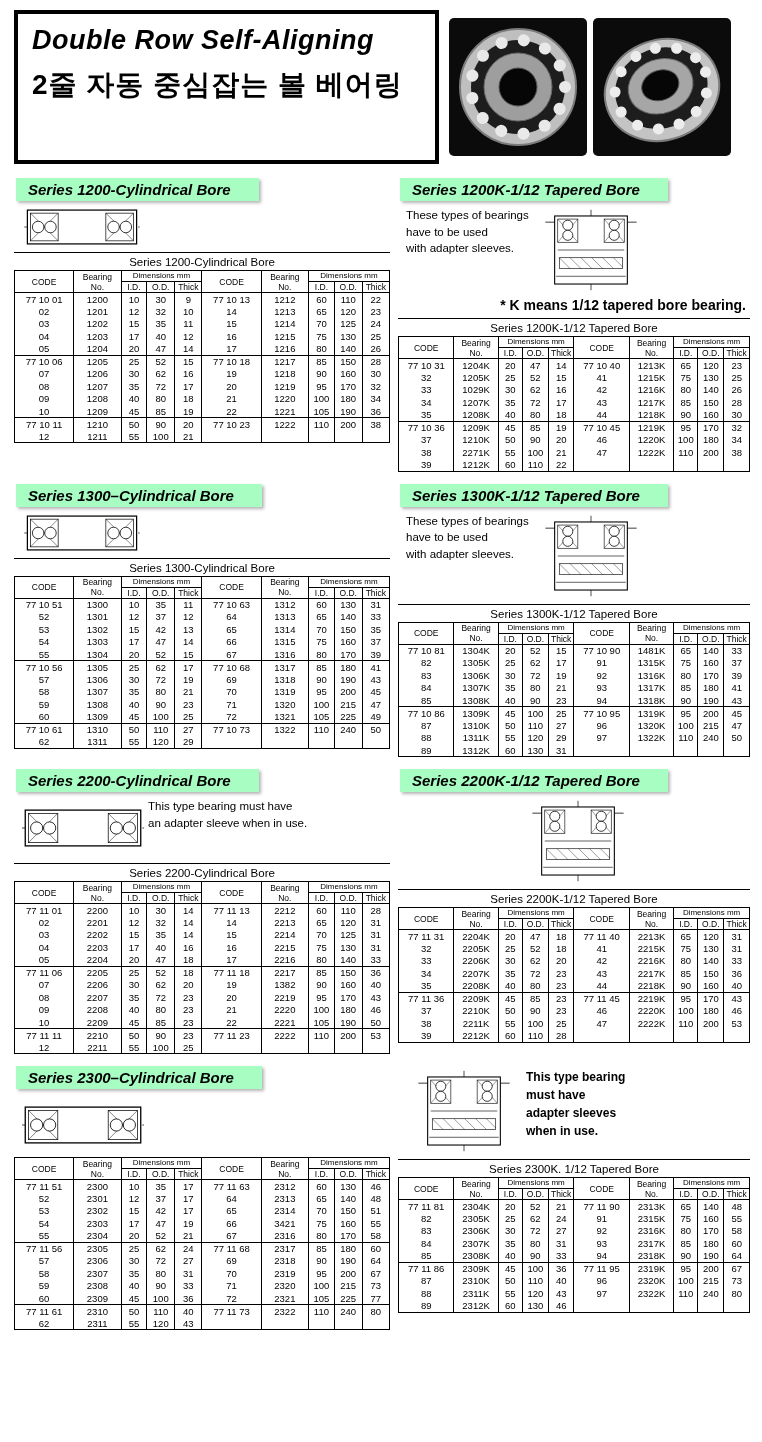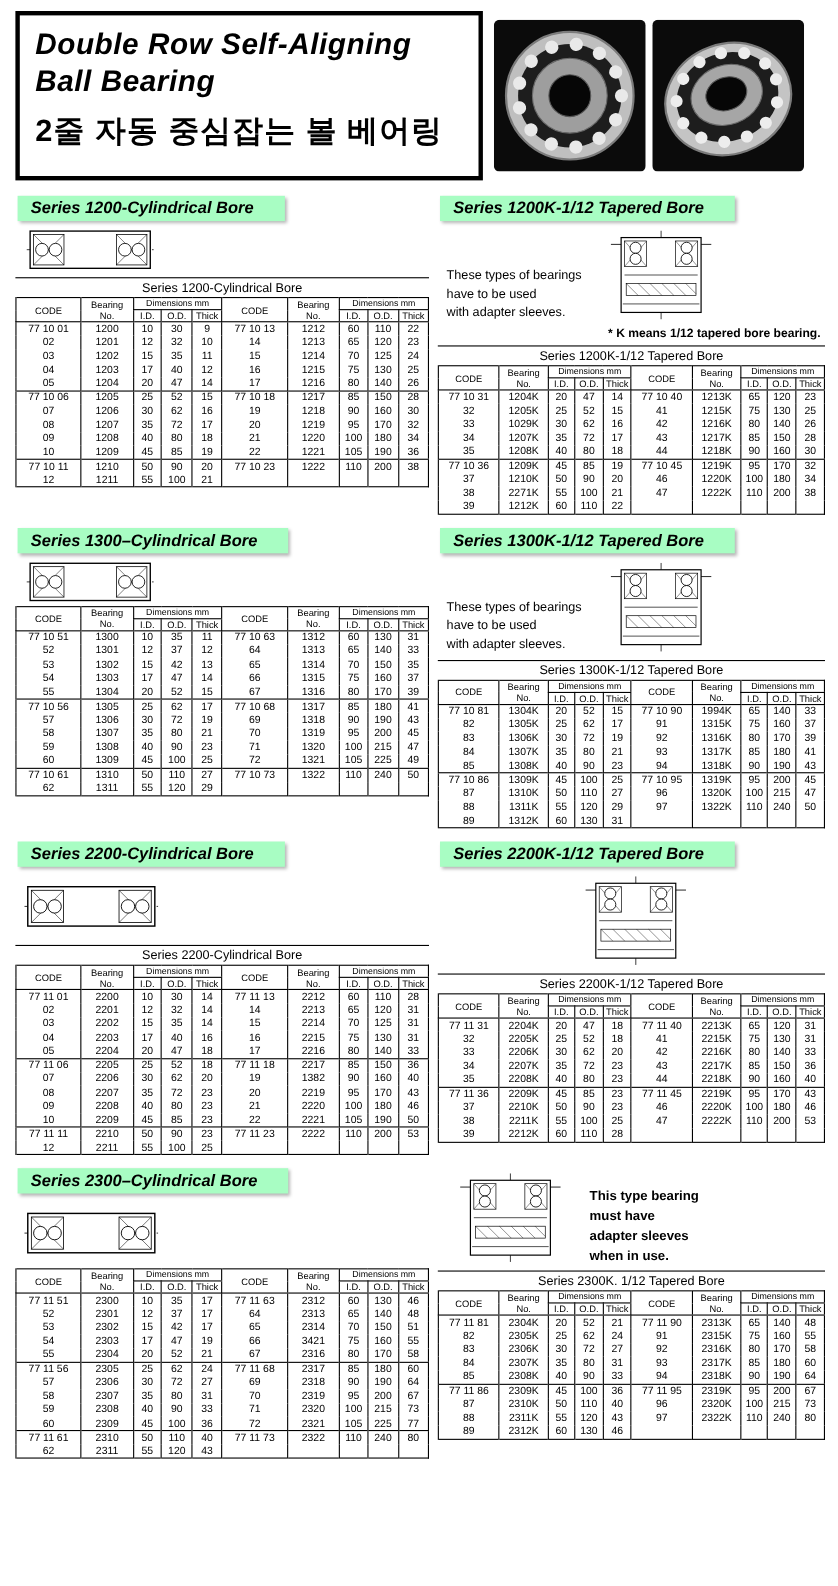--- a/index.html
+++ b/index.html
@@ -13,25 +13,25 @@
   .t1{font-size:27px;font-weight:bold;font-style:italic;letter-spacing:.5px;line-height:1.25}
   .t2{font-size:28px;font-weight:bold;margin-top:8px;letter-spacing:1px}
   .photos{display:flex;gap:6px;margin-top:8px}
 
   
   .grid{display:grid;grid-template-columns:376px 352px;column-gap:8px;row-gap:12px;align-items:start}
   .sec{width:100%}
   .banner{background:var(--banner-bg,#a8fdc3);display:block;width:fit-content;min-width:62%;
           padding:3px 28px 3px 12px;font-weight:bold;font-style:italic;font-size:15px;
           margin:0 0 4px 2px;box-shadow:2px 2px 3px #b5b5b5;white-space:nowrap}
-  .figrow{display:flex;align-items:flex-end;gap:14px;padding:2px 0 2px 8px}
+  .figrow{display:flex;align-items:flex-start;gap:4px;padding:2px 0 2px 8px}
   .figrow.center{justify-content:center}
   .notes{font-size:11.5px;line-height:1.45}
   .notes.bold{font-weight:bold;font-size:12px;line-height:1.5}
-  .knote{font-weight:bold;font-size:11px;text-align:right;padding:2px 4px 2px 0}
+  .knote{font-weight:bold;font-size:14px;text-align:right;padding:2px 4px 2px 0}
   .fig-s{width:120px;height:40px;flex:0 0 auto}
   .fig-m{width:122px;height:60px;flex:0 0 auto}
   .fig-t{width:116px;height:86px;flex:0 0 auto}
 
   .ttl{text-align:center;font-size:11.5px;padding:3px 0 2px 0;border-top:1.5px solid #000;margin-top:3px}
 
   
   table.btable{width:100%;border-collapse:collapse;border:1.5px solid #000;table-layout:fixed}
   .btable th,.btable td{border-left:1px solid #000;text-align:center;vertical-align:middle;
      padding:0 1px;overflow:hidden}
@@ -87,21 +87,20 @@
       <line x1="30" y1="86" x2="120" y2="86" stroke="#000" stroke-width="0.8"></line>
     </symbol>
   </defs>
 </svg>
 
 <div class="page">
 
   <header class="page-header">
     <div class="title-box">
       <div class="t1">Double Row Self-Aligning</div>
-      <div class="t1">Ball Bearing</div>
       <div class="t2">2줄 자동 중심잡는 볼 베어링</div>
     </div>
     <div class="photos">
       <svg width="138" height="138" viewBox="0 0 138 138">
         <rect width="138" height="138" rx="5" fill="#0b0b0b"></rect>
         <circle cx="69" cy="69" r="58" fill="#bfbfbf" stroke="#7b7b7b" stroke-width="2"></circle>
         <circle cx="69" cy="69" r="47" fill="#1d1d1d"></circle>
         <circle cx="69" cy="69" r="47" fill="none" stroke="#e9e9e9" stroke-width="12" stroke-dasharray="0.1 22.6" stroke-linecap="round"></circle>
         <circle cx="69" cy="69" r="34" fill="#9e9e9e" stroke="#6a6a6a"></circle>
         <circle cx="69" cy="69" r="19" fill="#060606" stroke="#555"></circle>
@@ -467,20 +466,21 @@
         </table>
     </section>
 
     <section class="sec">
       <div class="banner"><span>Series 1300–Cylindrical Bore</span></div>
       <div class="figrow">
         <svg class="fig-s">
             <use href="#sym-cyl"></use>
           </svg>
       </div>
+      <div class="ttl">Series 1300-Cylindrical Bore</div>
       <table class="btable">
           <colgroup>
             <col style="width: 15.8%;">
             <col style="width: 12.6%;">
             <col style="width: 6.9%;">
             <col style="width: 7.4%;">
             <col style="width: 7.3%;">
             <col style="width: 15.8%;">
             <col style="width: 12.6%;">
             <col style="width: 6.9%;">
@@ -699,21 +699,21 @@
             </tr>
           </thead>
           <tbody>
             <tr>
               <td>77 10 81</td>
               <td>1304K</td>
               <td>20</td>
               <td>52</td>
               <td>15</td>
               <td class="hs">77 10 90</td>
-              <td>1994K</td>
+              <td>1481K</td>
               <td>65</td>
               <td>140</td>
               <td>33</td>
             </tr>
             <tr>
               <td>82</td>
               <td>1305K</td>
               <td>25</td>
               <td>62</td>
               <td>17</td>
@@ -810,20 +810,24 @@
           </tbody>
         </table>
     </section>
 
     <section class="sec">
       <div class="banner"><span>Series 2200-Cylindrical Bore</span></div>
       <div class="figrow">
         <svg class="fig-m">
             <use href="#sym-cyl"></use>
           </svg>
+        <div class="notes">
+          <div>This type bearing must have</div>
+          <div>an adapter sleeve when in use.</div>
+        </div>
       </div>
       <div class="ttl">Series 2200-Cylindrical Bore</div>
       <table class="btable">
           <colgroup>
             <col style="width: 15.8%;">
             <col style="width: 12.6%;">
             <col style="width: 6.9%;">
             <col style="width: 7.4%;">
             <col style="width: 7.3%;">
             <col style="width: 15.8%;">

